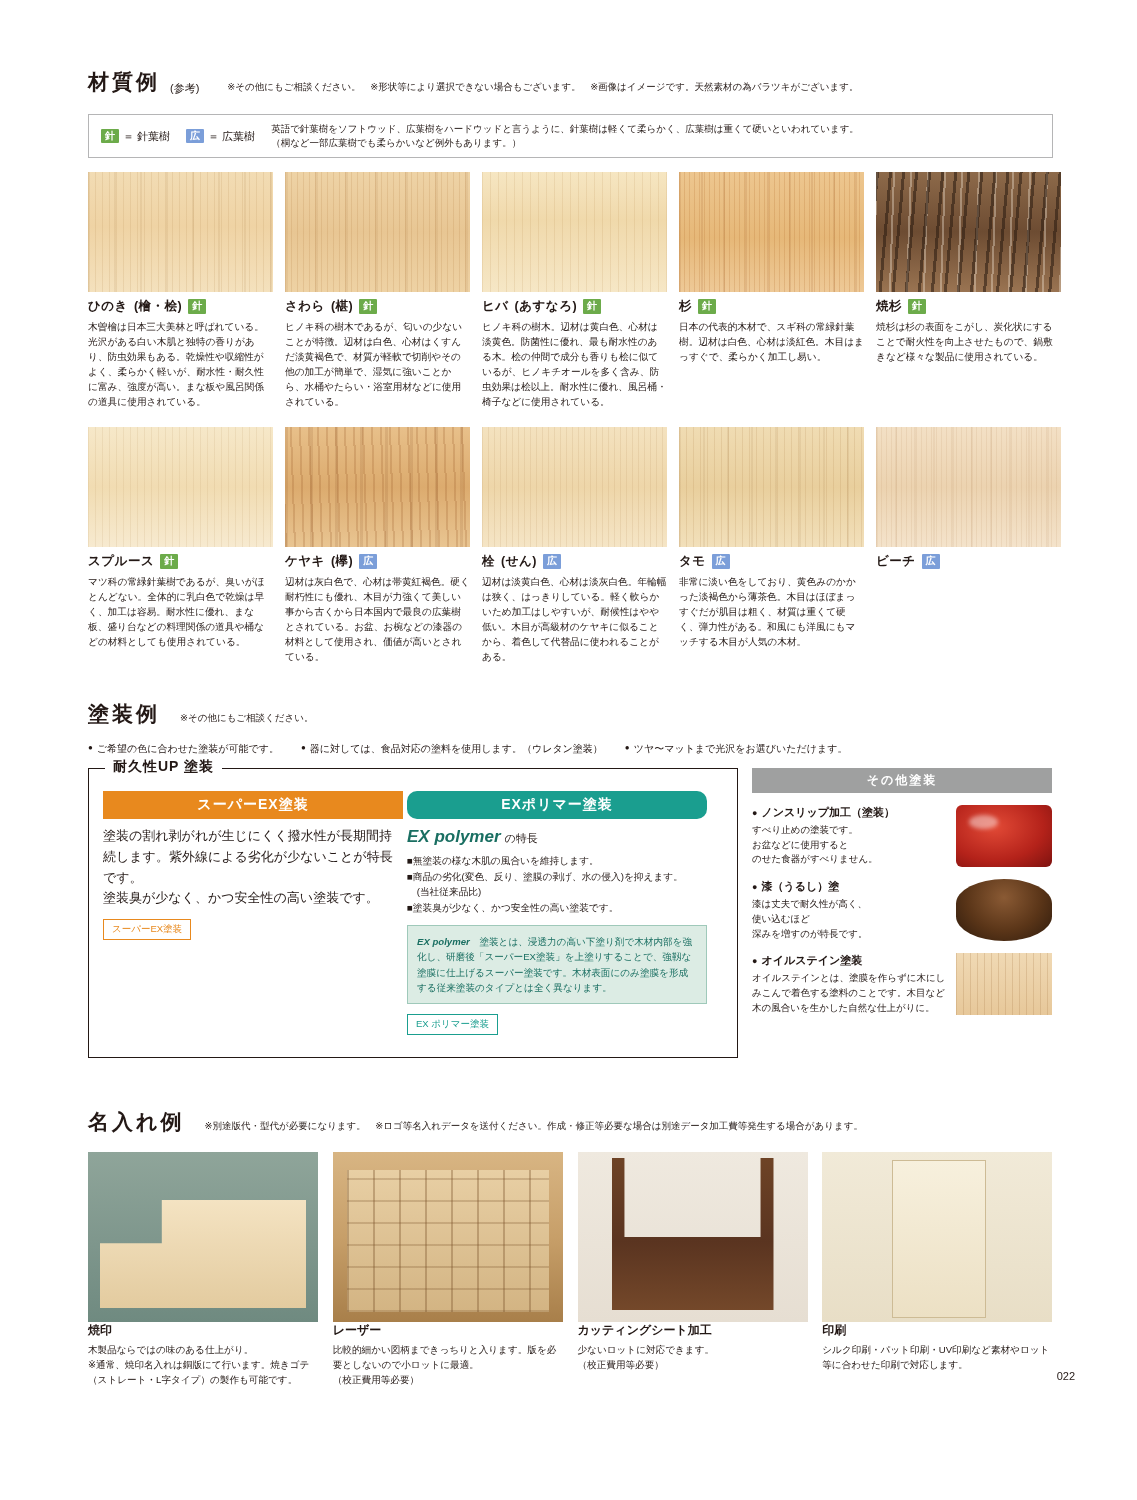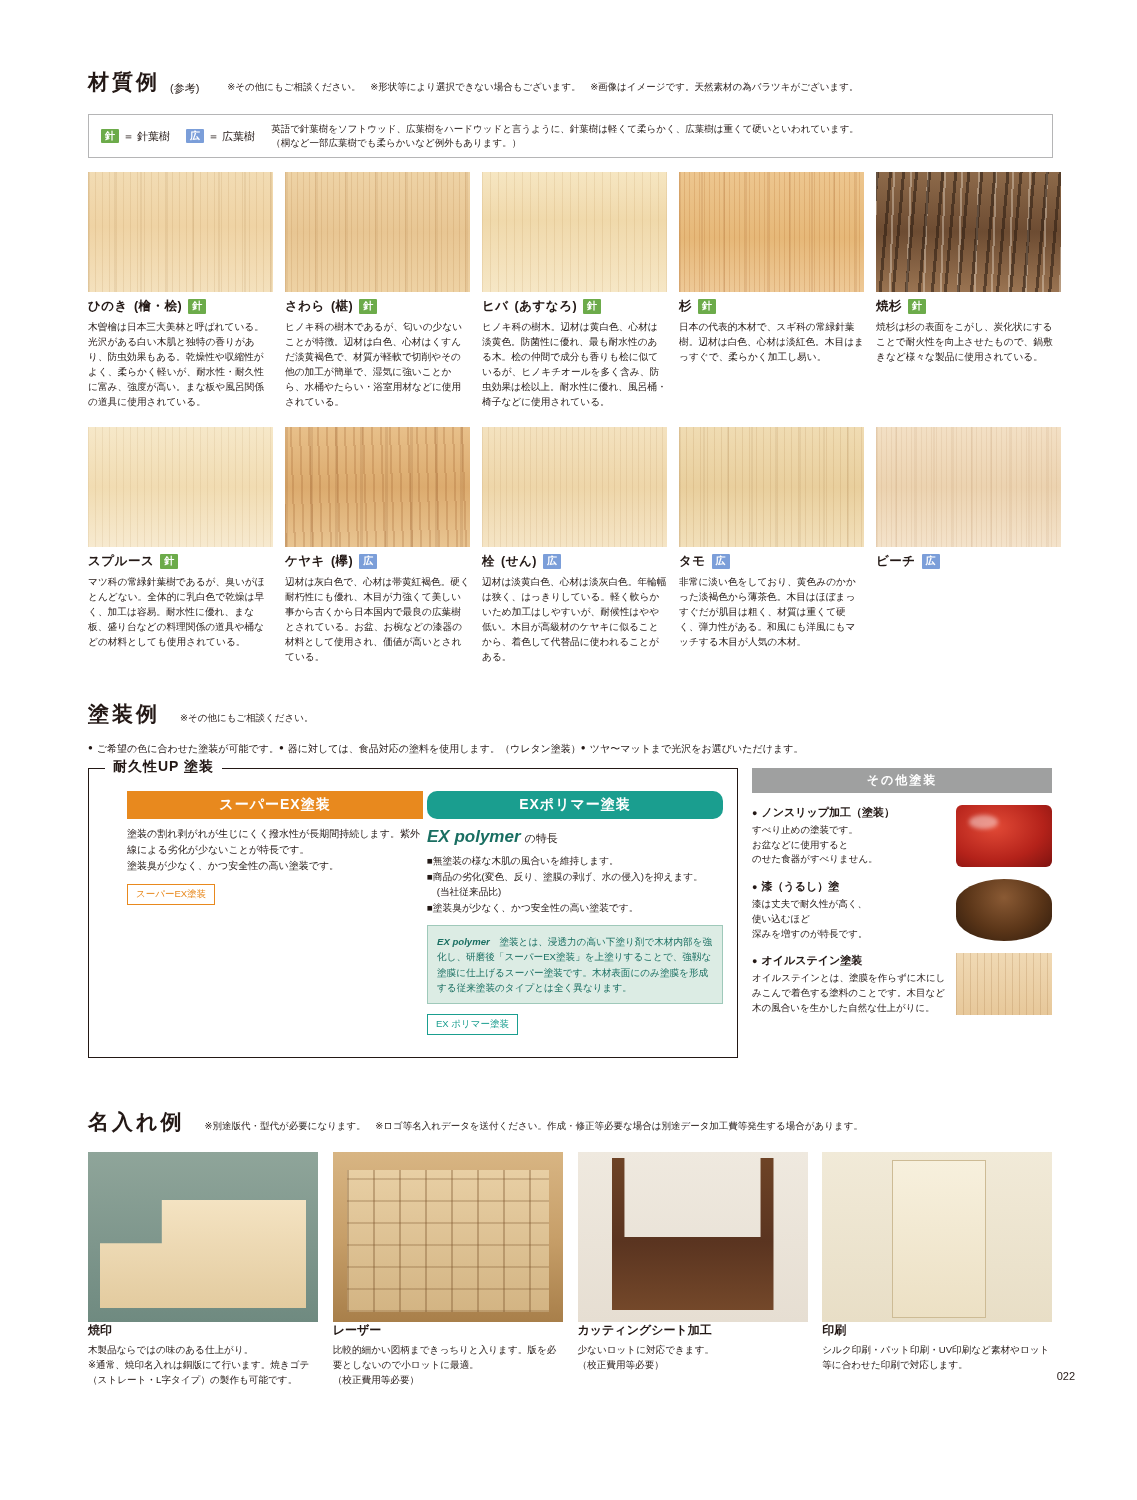--- a/index.html
+++ b/index.html
@@ -84,41 +84,41 @@
       repeating-linear-gradient(90deg, rgba(175,130,75,.18) 0 1px, rgba(0,0,0,0) 1px 7px),
       repeating-linear-gradient(90deg, rgba(140,95,45,.10) 0 2px, rgba(0,0,0,0) 2px 24px),
       linear-gradient(180deg,#f0dcb3,#e9cf9d 50%,#f2e0bb); }
   .tx-beech { background:
       repeating-linear-gradient(90deg, rgba(185,140,95,.14) 0 1px, rgba(0,0,0,0) 1px 5px),
       repeating-linear-gradient(90deg, rgba(160,110,65,.09) 0 2px, rgba(0,0,0,0) 2px 19px),
       linear-gradient(180deg,#f3e0c5,#ecd3b0 50%,#f4e3cb); }
 
   
   #coating-section { position: absolute; left: 88px; top: 700px; width: 965px; }
-  .bullet-row { display: flex; margin-top: 14px; font-size: 10px; }
+  .bullet-row { display: flex; gap: 22px; margin-top: 14px; font-size: 10px; }
   .bullet-row span::before { content: "●"; color: #231815; font-size: 8px; margin-right: 4px; vertical-align: 2px; }
 
   .coat-wrap { display: flex; gap: 14px; margin-top: 12px; align-items: flex-start; }
   .coat-left {
     width: 650px; border: 1px solid #231815; position: relative;
     padding: 22px 14px 14px 14px; min-height: 290px;
   }
   .coat-left-title {
     position: absolute; top: -11px; left: 16px; background: #fff;
     padding: 0 8px; font-size: 14px; font-weight: bold; letter-spacing: 1px;
   }
-  .coat-cols { display: flex; gap: 4px; margin-left: 24px; }
+  .coat-cols { display: flex; gap: 4px; }
   .coat-col { width: 300px; }
   .coat-tab {
     color: #fff; text-align: center; font-weight: bold; font-size: 14px;
     padding: 5px 0; letter-spacing: 1px;
   }
   .coat-tab.orange { background: #e8891e; }
   .coat-tab.green { background: #1a9e8f; border-radius: 10px; }
-  .coat-body { font-size: 10px; line-height: 1.6; margin-top: 7px; }
+  .coat-body { font-size: 13px; line-height: 1.6; margin-top: 7px; }
   .chip {
     display: inline-block; border: 1px solid #e8891e; color: #e8891e;
     font-size: 9.5px; padding: 3px 8px; margin-top: 10px; background: #fff;
   }
   .chip.green { border-color: #1a9e8f; color: #1a9e8f; }
   .ex-logo { font-size: 17px; font-weight: bold; font-style: italic; color: #1a6f62; margin-top: 8px; }
   .ex-logo .k { font-size: 11px; font-style: normal; color: #231815; font-weight: normal; margin-left: 4px; }
   .ex-list { font-size: 9.7px; line-height: 1.62; margin-top: 6px; }
   .ex-note {
     background: #dcece4; border: 1px solid #9fc9ba; color: #1a6f62;

